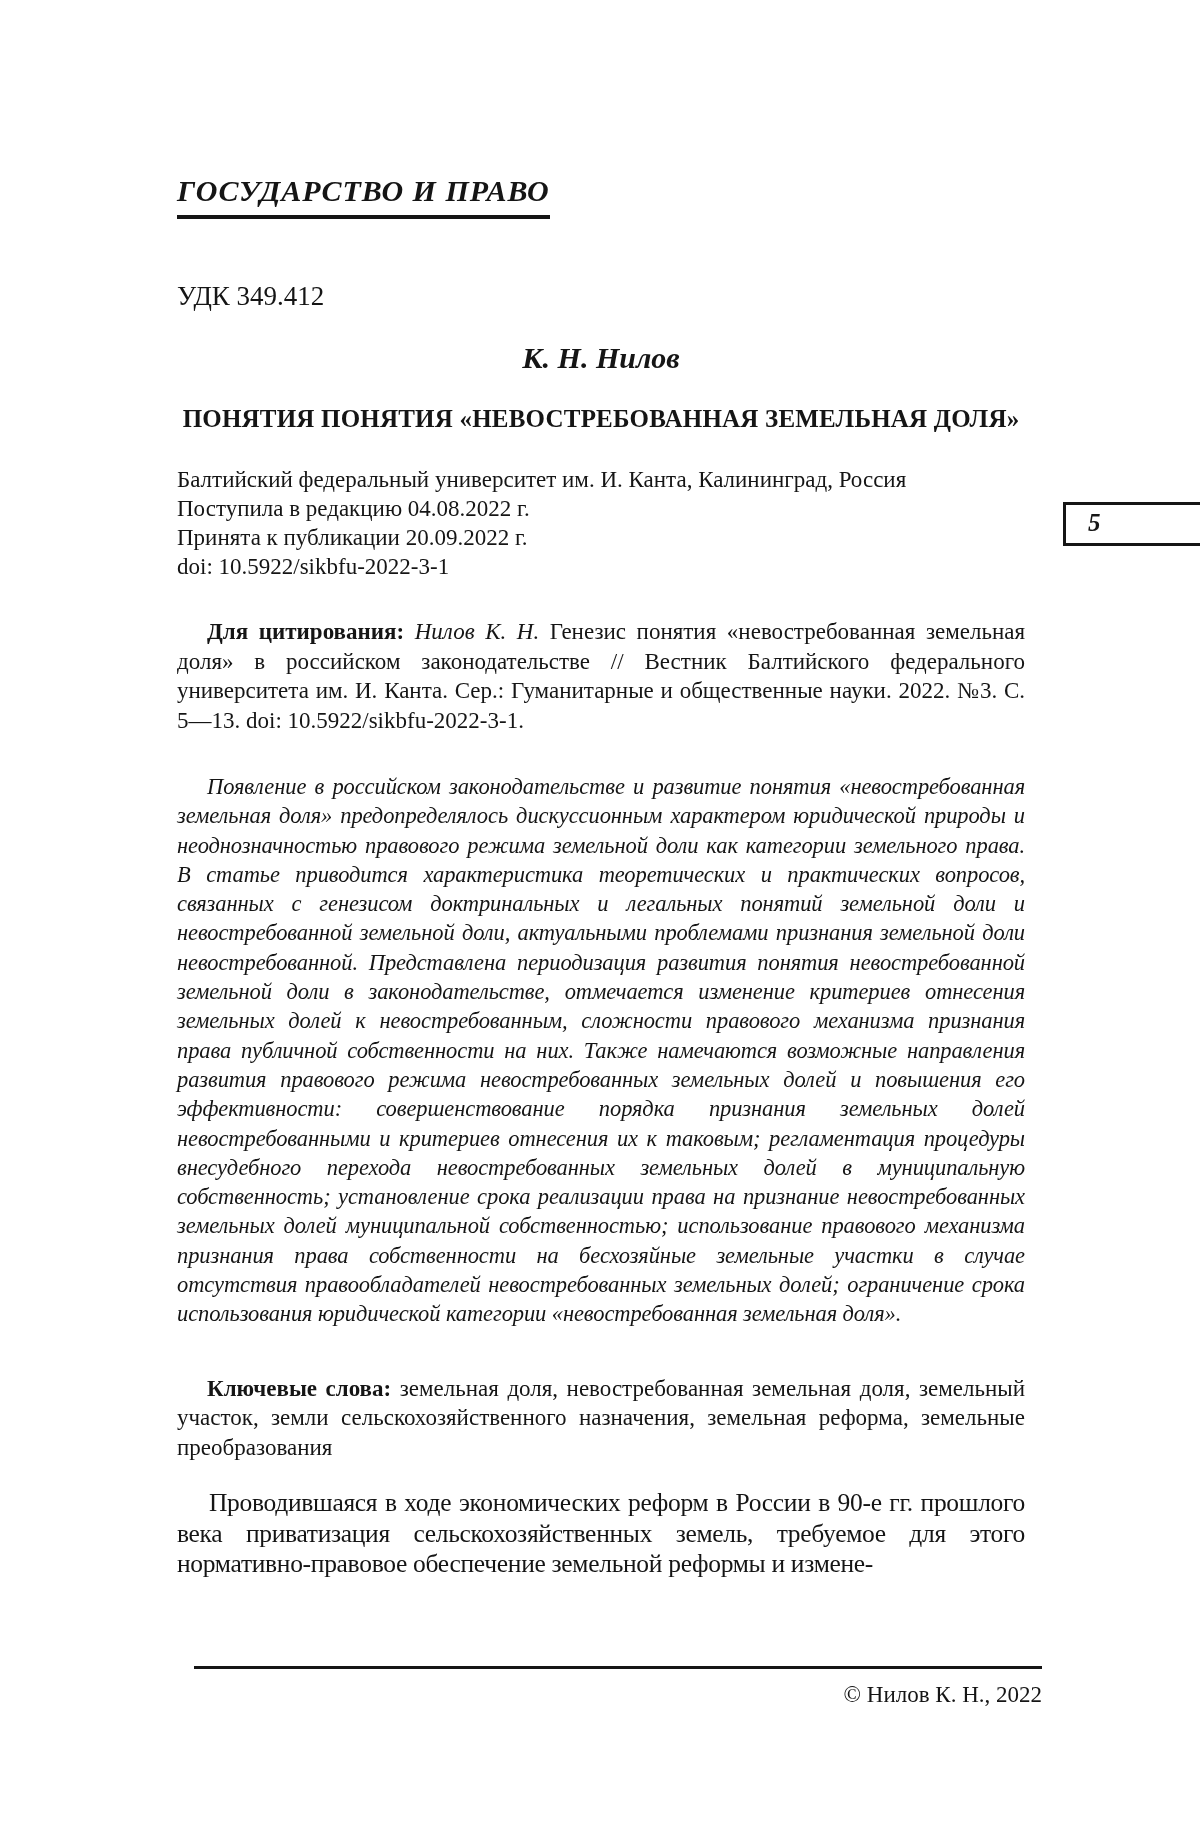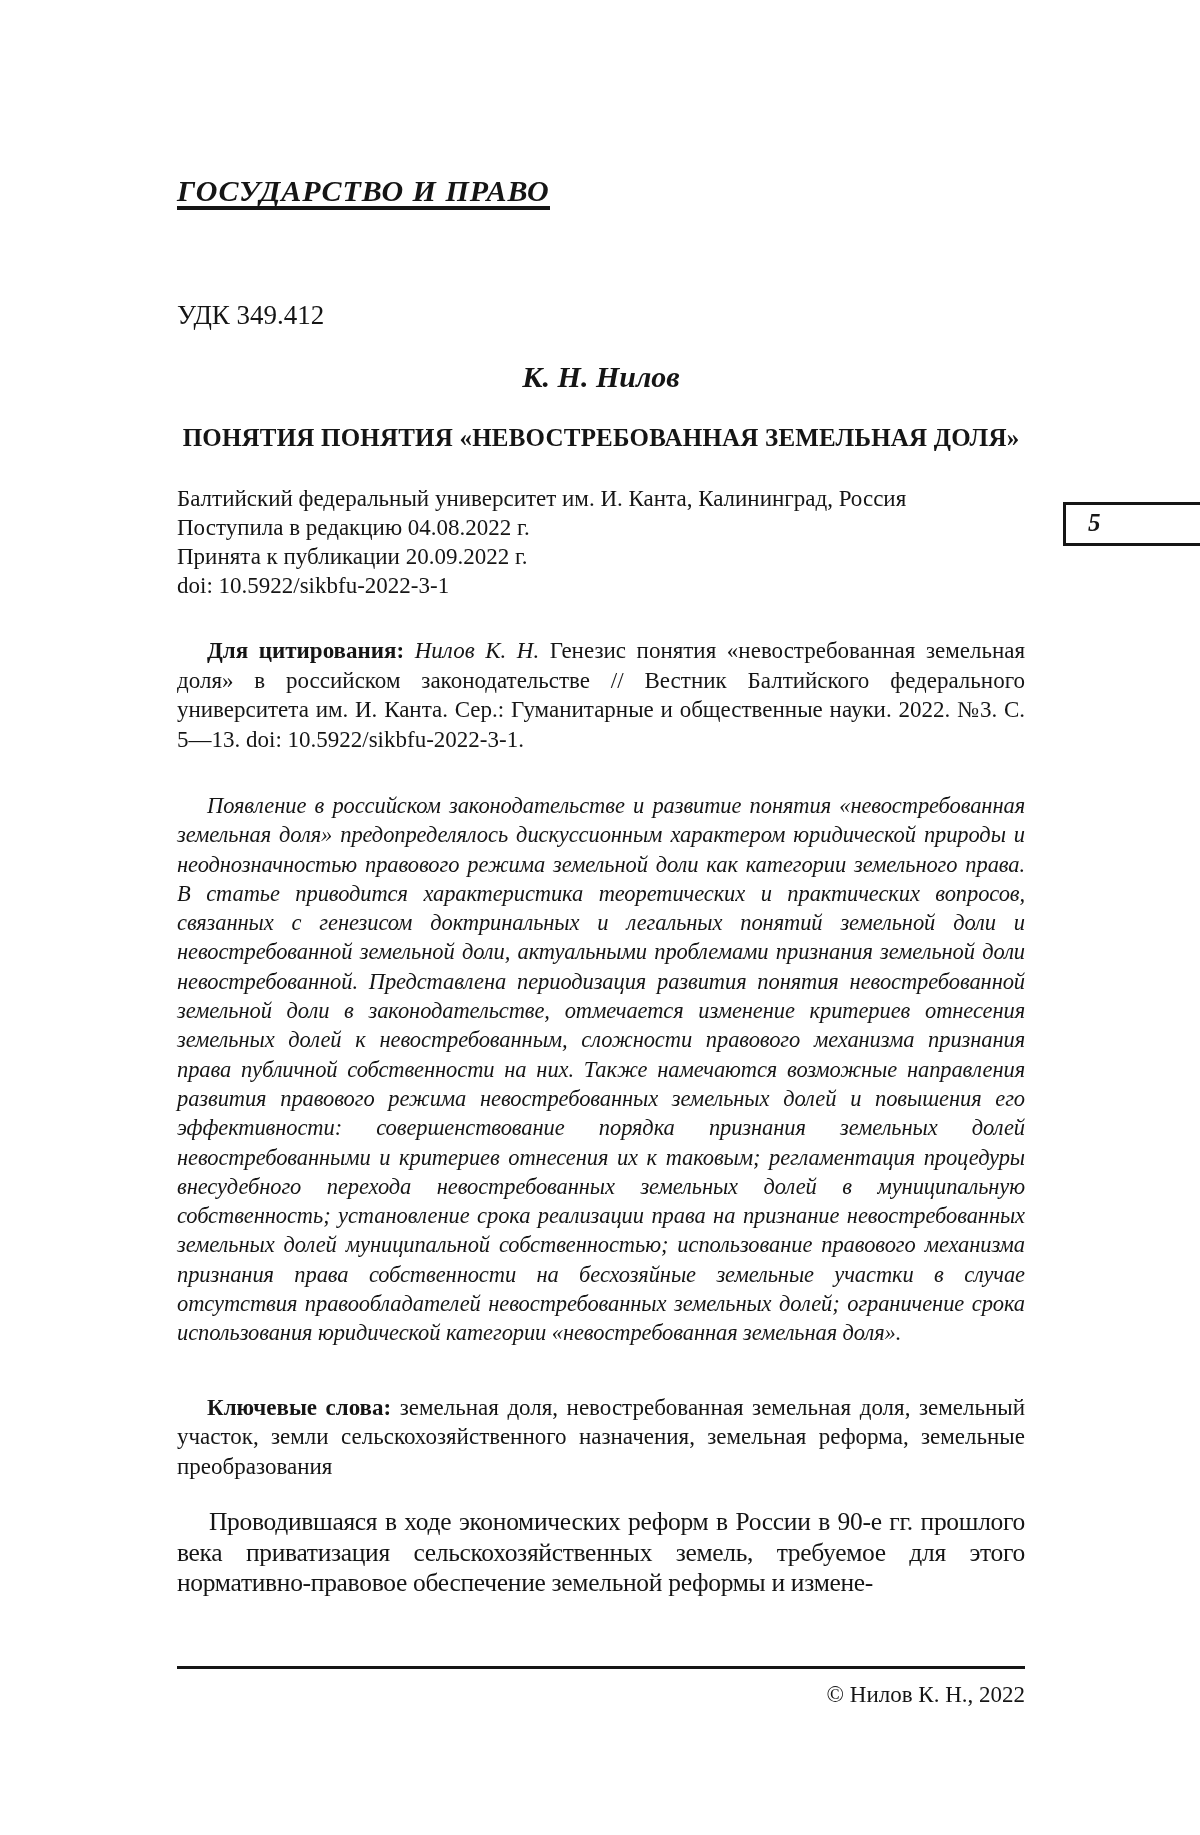--- a/index.html
+++ b/index.html
@@ -14,24 +14,24 @@
   }
   .content { margin-left: 177px; width: 848px; padding-top: 176px; }
 
   .rubric {
     display: inline-block;
     font-size: 30px;
     font-weight: bold;
     font-style: italic;
     line-height: 1;
     letter-spacing: 1px;
-    padding-bottom: 0;
+    padding-bottom: 9px;
     border-bottom: 4px solid #151515;
   }
-  .udc { margin-top: 90px; font-size: 27px; line-height: 31px; }
+  .udc { margin-top: 62px; font-size: 27px; line-height: 31px; }
   .author {
     margin-top: 31px;
     text-align: center;
     font-size: 30px;
     font-weight: bold;
     font-style: italic;
     line-height: 30px;
   }
   .title {
     margin-top: 31px;
@@ -90,21 +90,21 @@
   }
   .page-number {
     display: block;
     margin: 4px 0 0 22px;
     font-size: 25px;
     font-weight: bold;
     font-style: italic;
     line-height: 1.1;
   }
 
-  .footer { position: absolute; left: 177px; width: 848px; top: 1666px; }
+  .footer { position: absolute; left: 194px; width: 848px; top: 1666px; }
   .rule { border-top: 3.5px solid #151515; height: 0; }
   .copyright { margin-top: 12px; text-align: right; font-size: 23px; line-height: 27px; }
 </style>
 </head>
 <body>
 
 <div class="page">
 
   <div class="page-number-box">
     <span class="page-number">5</span>

